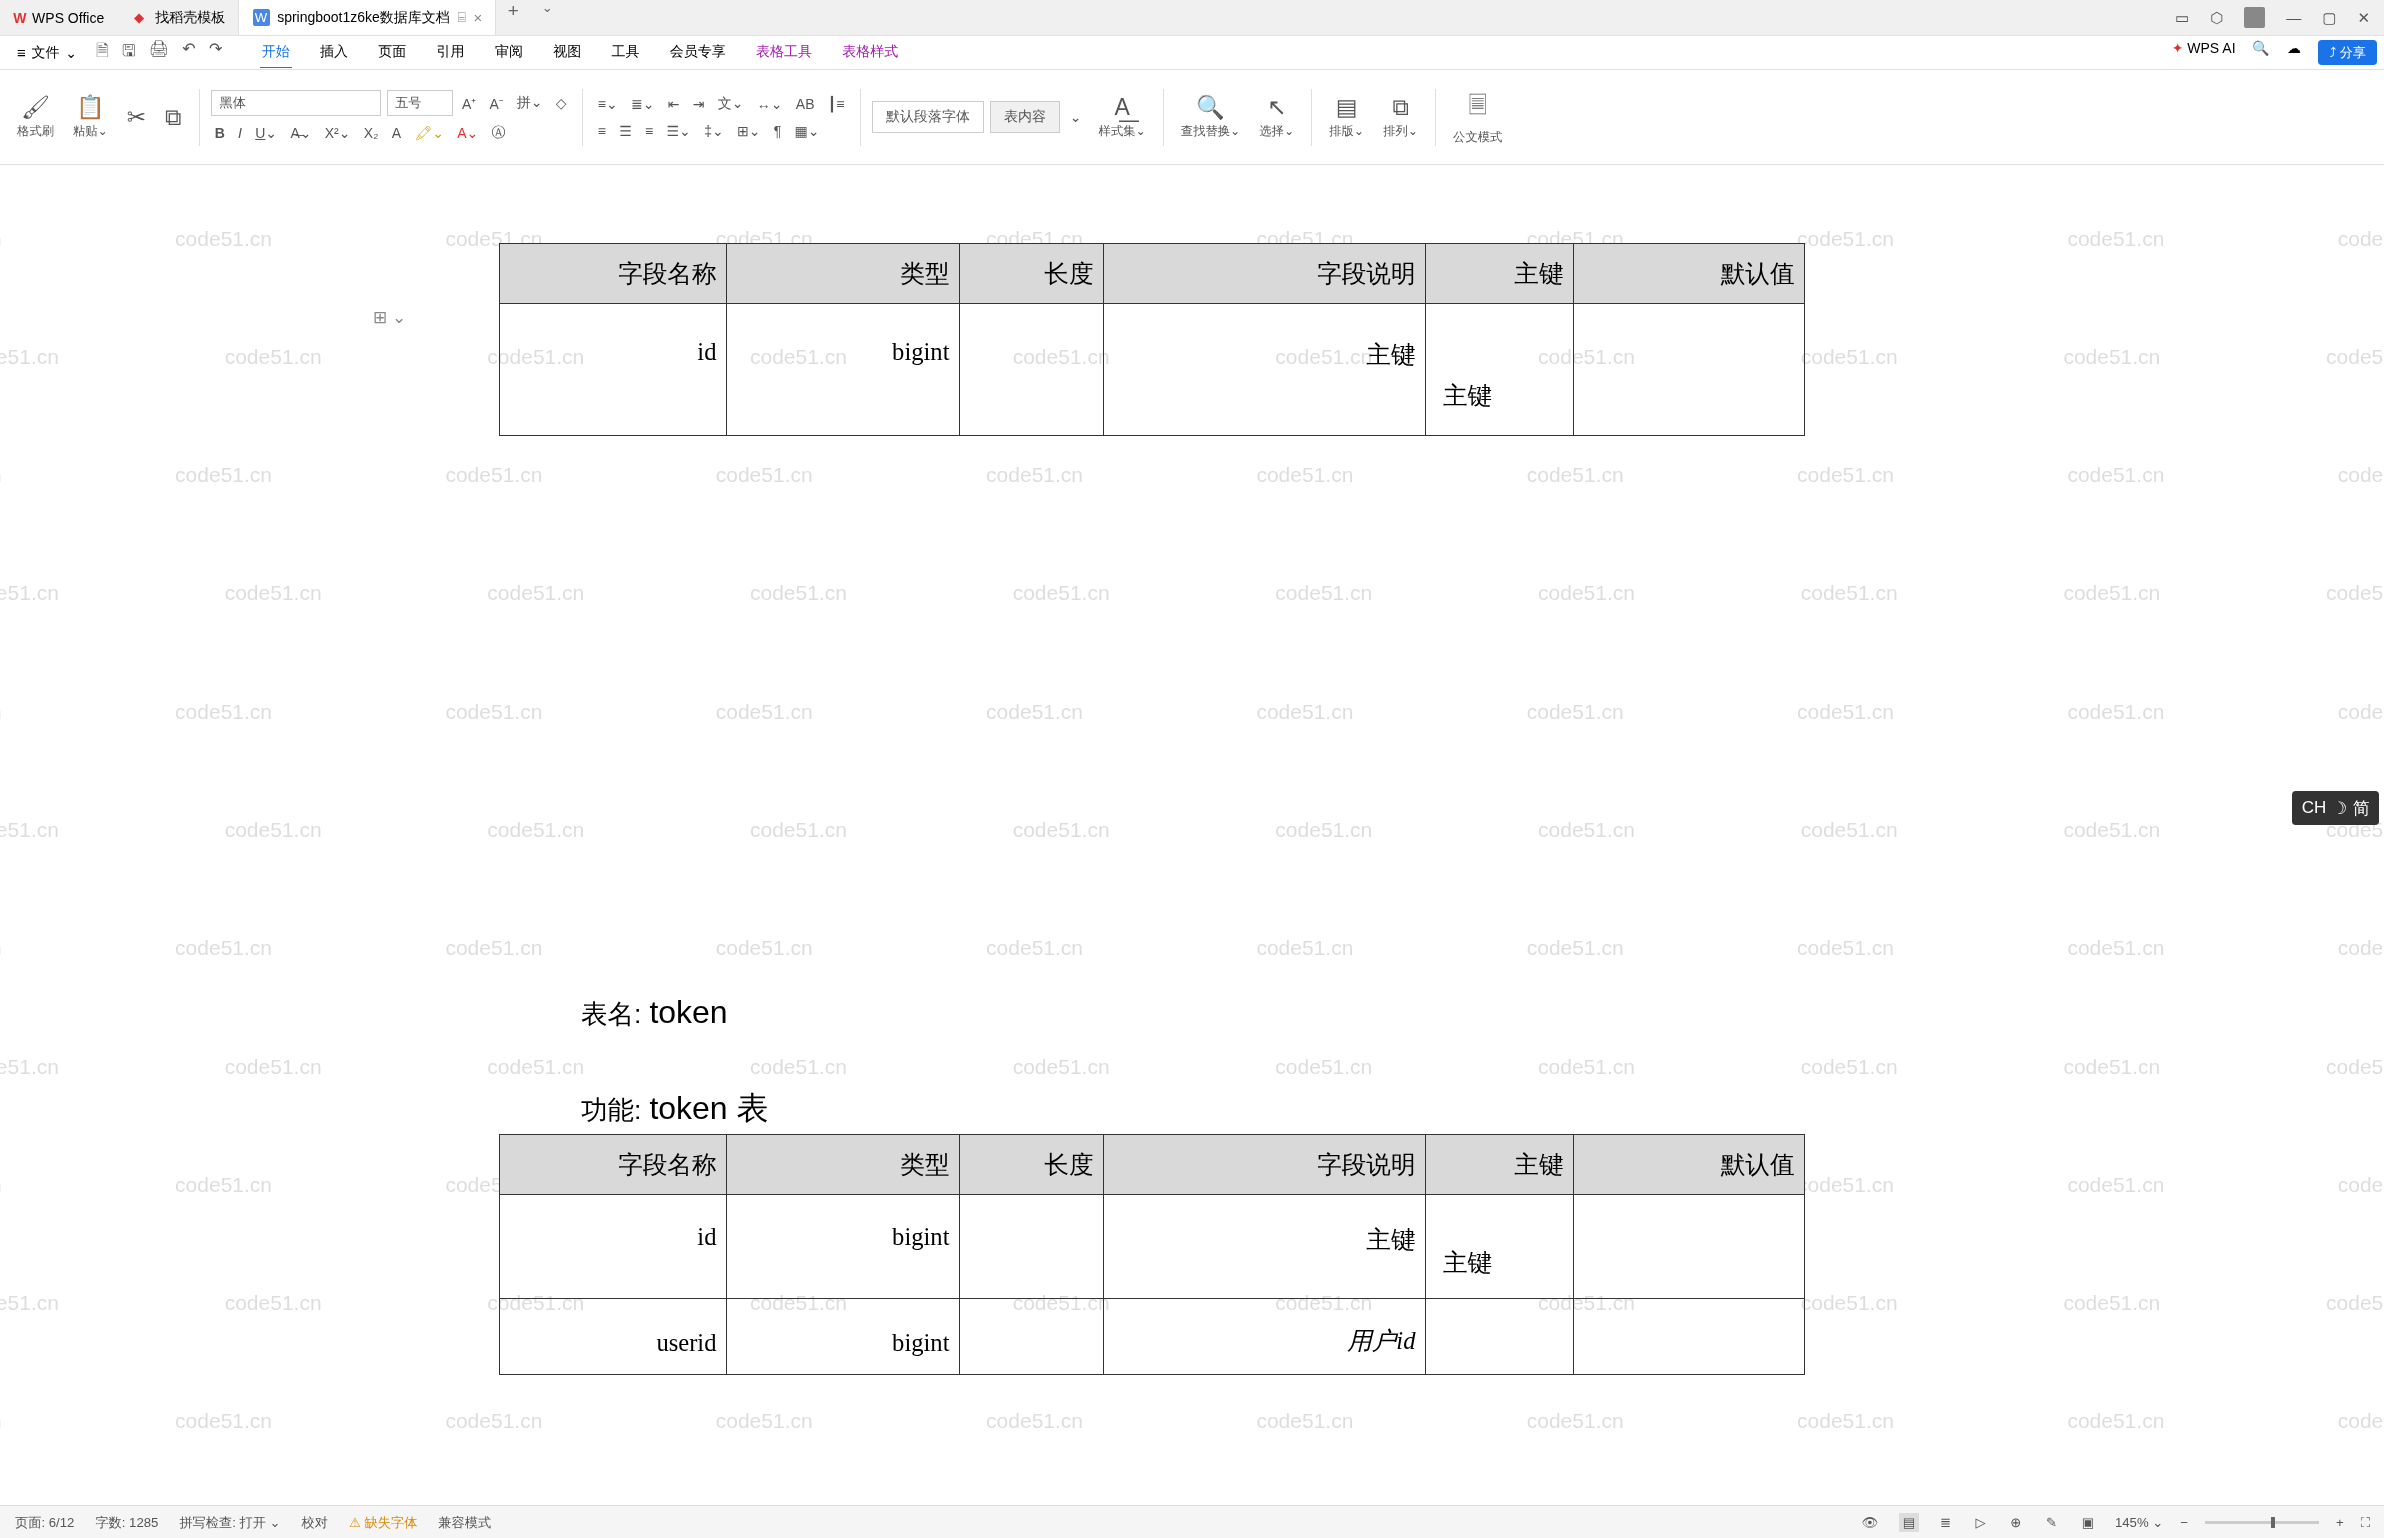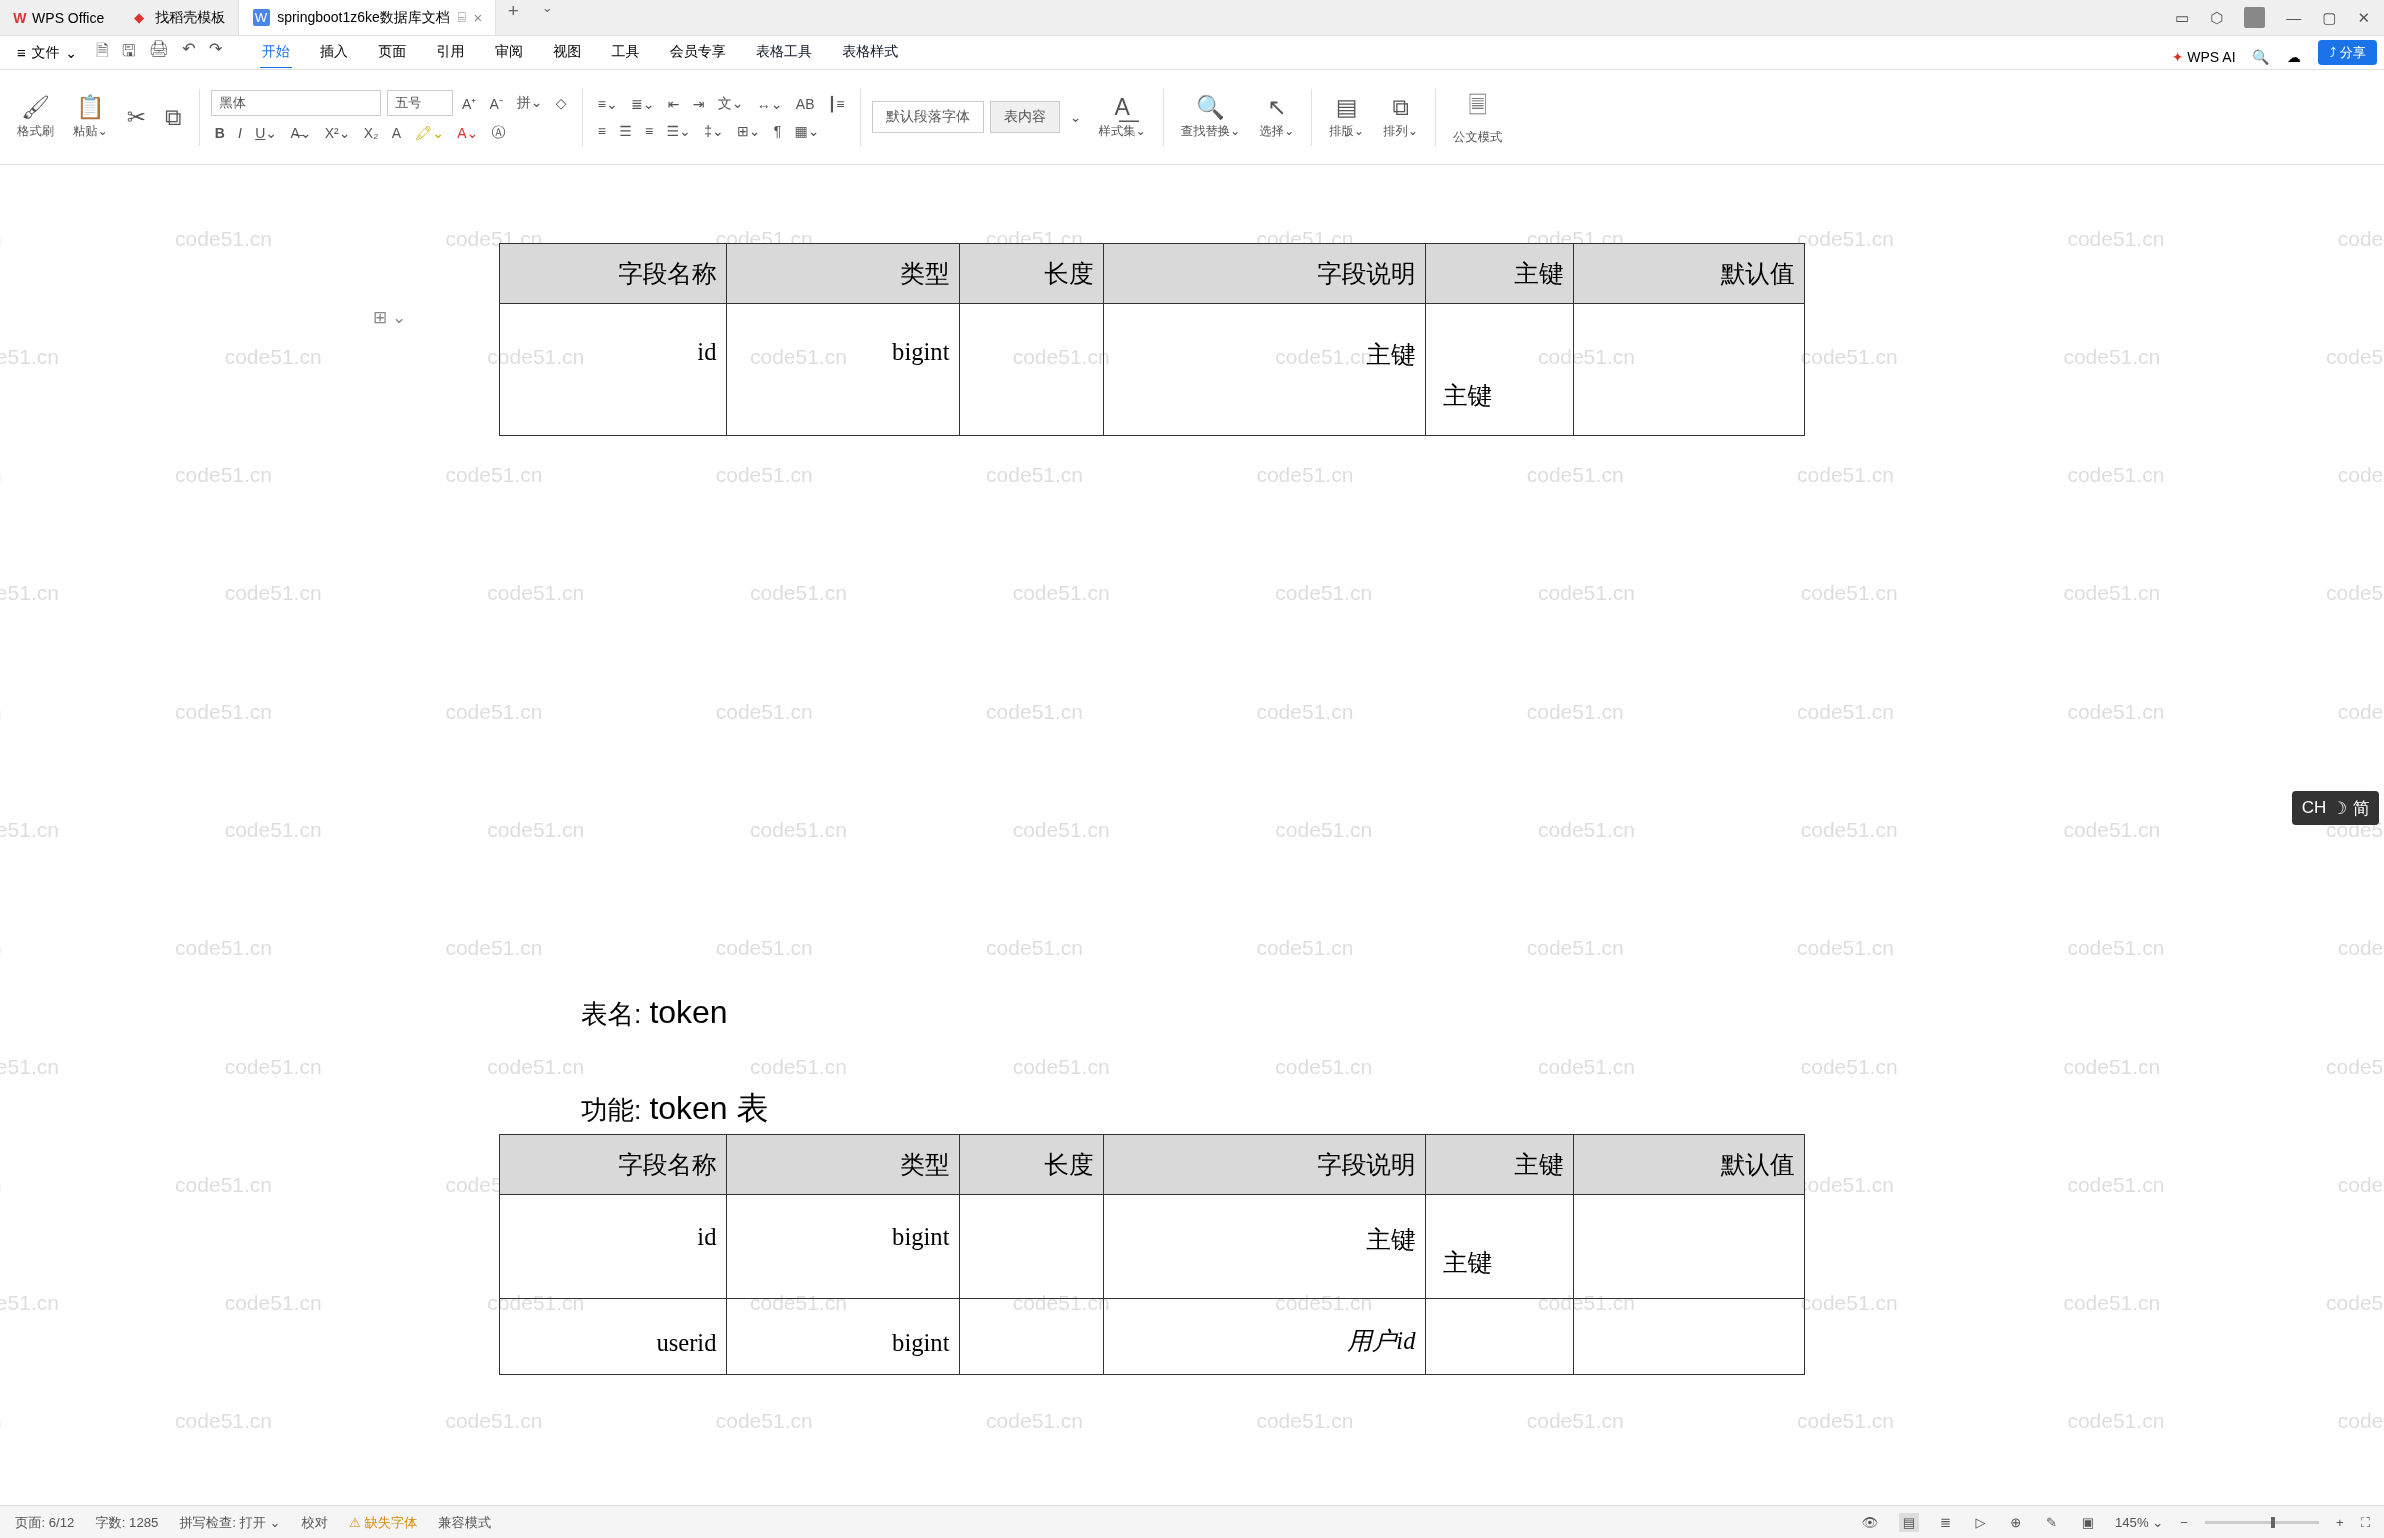--- a/index.html
+++ b/index.html
@@ -23,22 +23,22 @@
 .titlebar .win-controls .avatar { width: 21px; height: 21px; background: #888; border-radius: 1.9px; }
 
 
 .menubar { height: 34px; background: #fff; display: flex; align-items: center; border-bottom: 0.9px solid #e0e0e0; padding: 0 7.6px; font-size: 14px; }
 .menubar .file-btn { display: flex; align-items: center; gap: 5.7px; padding: 0 9.5px; }
 .menubar .ham { font-size: 15px; }
 .menubar .qat { display: flex; gap: 13.2px; padding: 0 9.5px; color: #555; font-size: 16px; }
 .menubar .menus { display: flex; gap: 26.5px; padding-left: 28px; }
 .menubar .menu { padding: 5.7px 1.9px; cursor: pointer; }
 .menubar .menu.active { color: #1a73e8; border-bottom: 1.9px solid #1a73e8; font-weight: 500; }
-.menubar .menu.table { color: #0f172a; }
-.menubar .right { margin-left: auto; display: flex; gap: 17px; align-items: flex-end; }
+.menubar .menu.table { color: #a21caf; }
+.menubar .right { margin-left: auto; display: flex; gap: 17px; align-items: flex-start; }
 .menubar .share-btn { background: #1a73e8; color: #fff; padding: 3.8px 11.4px; border-radius: 3.8px; font-size: 13.2px; }
 
 
 .ribbon { height: 95px; background: #fff; display: flex; align-items: center; border-bottom: 0.9px solid #e0e0e0; padding: 0 11.4px; gap: 7.6px; font-size: 12.3px; color: #555; }
 .ribbon .grp { display: flex; flex-direction: column; align-items: center; gap: 1.9px; padding: 0 5.7px; }
 .ribbon .grp .ico { font-size: 23px; color: #555; }
 .ribbon .divider { width: 0.9px; height: 57px; background: #e0e0e0; margin: 0 3.8px; }
 .ribbon .font-box { display: flex; flex-direction: column; gap: 5.7px; }
 .ribbon .font-row { display: flex; gap: 5.7px; align-items: center; }
 .ribbon select, .ribbon .combo { border: 0.9px solid #ccc; padding: 2.8px 7.6px; font-size: 13.2px; background: #fff; }

